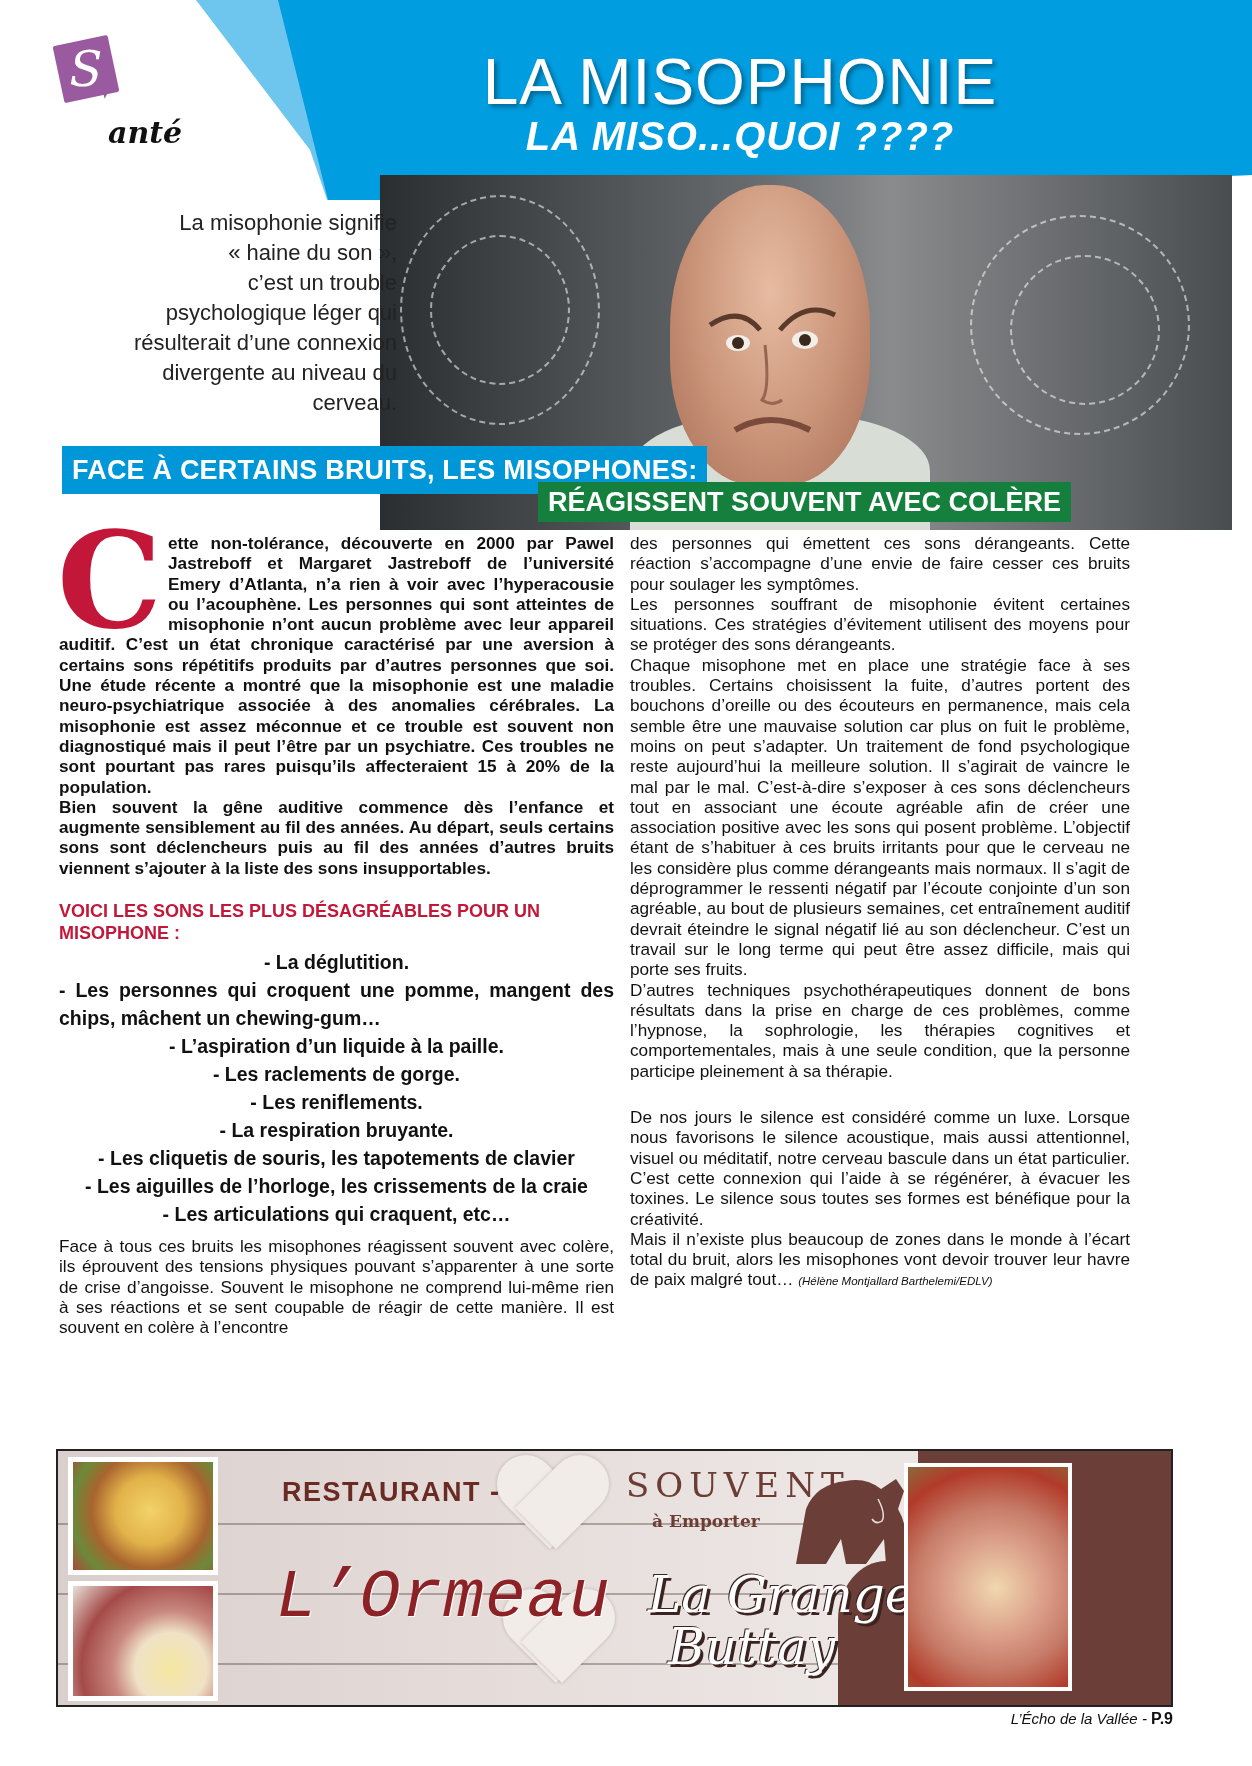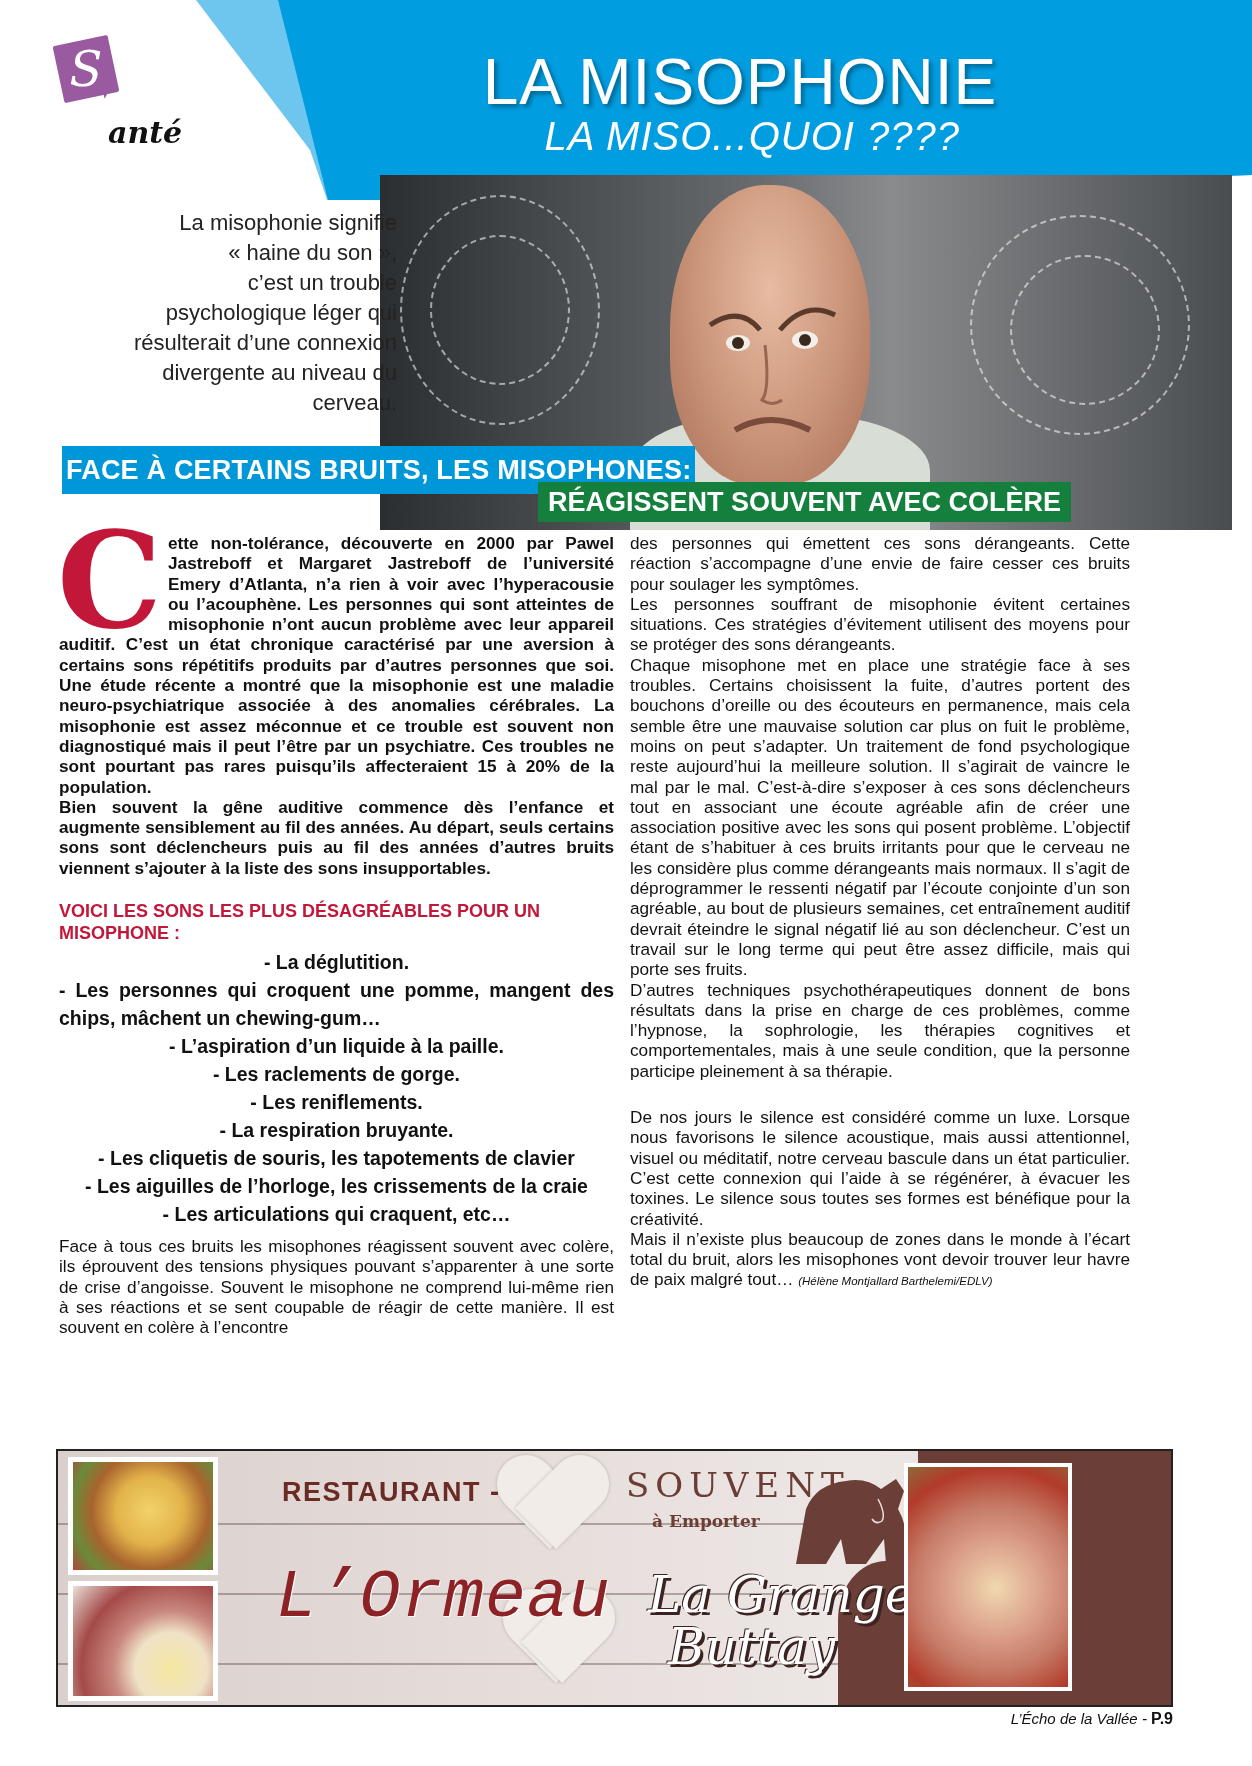--- a/index.html
+++ b/index.html
@@ -8,34 +8,34 @@
 
   
   .header-bg { position: absolute; left: 0; top: 0; width: 1252px; height: 200px; }
   .rubric { position: absolute; left: 58px; top: 40px; width: 160px; height: 100px; }
   .rubric-s { position: absolute; left: 0; top: 0; width: 56px; height: 58px; background: #9a5aa0; transform: rotate(-12deg); border-radius: 2px; }
   .rubric-s::after { content: ""; position: absolute; left: 40px; top: 50px; width: 0; height: 0; border-left: 10px solid #9a5aa0; border-bottom: 12px solid transparent; }
   .rubric-s span { position: absolute; left: 0; top: 0; width: 56px; height: 58px; display: flex; align-items: center; justify-content: center; color: #fff; font-family: "DejaVu Serif", serif; font-style: italic; font-size: 48px; transform: rotate(12deg); }
   .rubric-word { position: absolute; left: 50px; top: 78px; font-family: "DejaVu Serif", serif; font-style: italic; font-weight: bold; font-size: 30px; color: #111; line-height: 1; }
 
   .main-title { position: absolute; left: 460px; top: 50px; width: 560px; text-align: center; color: #fff; font-size: 64px; font-weight: 400; letter-spacing: 1px; text-shadow: 3px 3px 4px rgba(0,0,0,0.35); line-height: 1; }
-  .sub-title { position: absolute; left: 520px; top: 116px; width: 440px; text-align: right; color: #fff; font-size: 40px; font-style: italic; font-weight: 400; letter-spacing: 1px; line-height: 1; }
+  .sub-title { position: absolute; left: 520px; top: 116px; width: 440px; text-align: center; color: #fff; font-size: 40px; font-style: italic; font-weight: 700; letter-spacing: 1px; line-height: 1; }
 
   
   .hero { position: absolute; left: 380px; top: 175px; width: 852px; height: 355px; overflow: hidden; background: linear-gradient(90deg, #2b2e31 0%, #6a6d70 45%, #898b8d 60%, #4a4d50 100%); }
   .hero-head { position: absolute; left: 290px; top: 10px; width: 200px; height: 300px; border-radius: 48% 48% 42% 42%; background: radial-gradient(ellipse at 50% 35%, #e7bca2 0%, #c99378 55%, #a86e55 100%); }
   .hero-shirt { position: absolute; left: 250px; top: 240px; width: 300px; height: 140px; border-radius: 40% 40% 0 0; background: #d8ded6; }
   .hero-face { position: absolute; left: 0; top: 0; width: 200px; height: 300px; }
   .cloud { position: absolute; border: 2px dashed rgba(255,255,255,0.55); border-radius: 50%; }
 
   
   .intro { position: absolute; left: 40px; top: 208px; width: 357px; text-align: right; font-size: 22px; line-height: 30px; color: #222; font-weight: 400; }
 
   
-  .banner1 { position: absolute; left: 62px; top: 446px; height: 48px; padding: 0 4px; background: #0097d9; color: #fff; font-size: 27px; font-weight: bold; line-height: 48px; letter-spacing: 0.2px; }
+  .banner1 { position: absolute; left: 62px; top: 446px; height: 48px; padding: 0 10px; background: #0097d9; color: #fff; font-size: 27px; font-weight: bold; line-height: 48px; letter-spacing: 0.2px; }
   .banner2 { position: absolute; left: 538px; top: 482px; height: 40px; padding: 0 10px; background: #15803d; color: #fff; font-size: 27px; font-weight: bold; line-height: 40px; }
 
   
   .col { position: absolute; font-size: 17.2px; line-height: 20.3px; text-align: justify; color: #111; }
   .col-left { left: 59px; top: 533px; width: 555px; }
   .col-right { left: 630px; top: 533px; width: 500px; }
   .col p { margin: 0; }
   .bold { font-weight: bold; }
   .dropcap { float: left; font-family: "DejaVu Serif", serif; font-size: 132px; line-height: 96px; color: #c3173a; margin: 0 6px 0 -2px; font-weight: bold; height: 92px; }
   .red-head { color: #c3173a; font-weight: bold; font-size: 18px; line-height: 22px; margin-top: 22px; text-align: left; }

